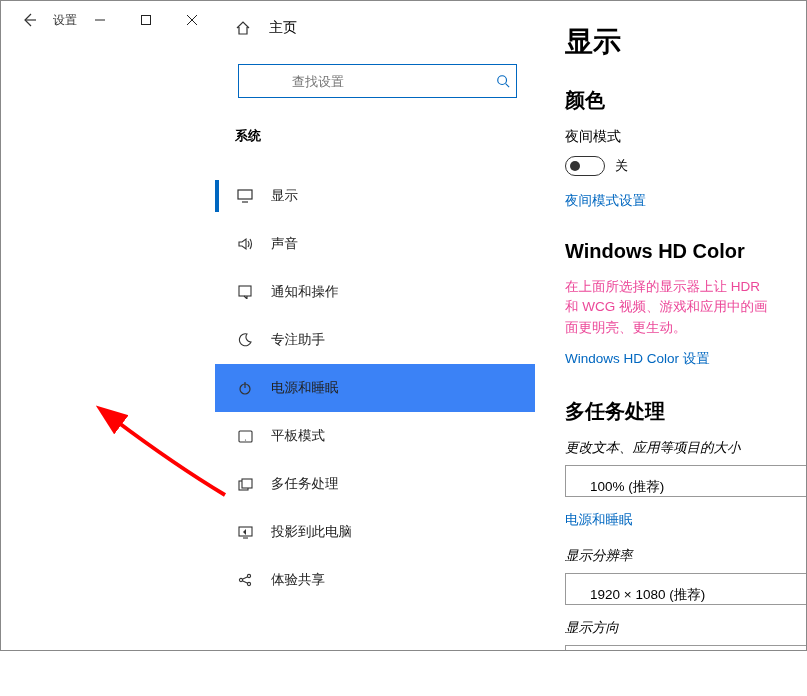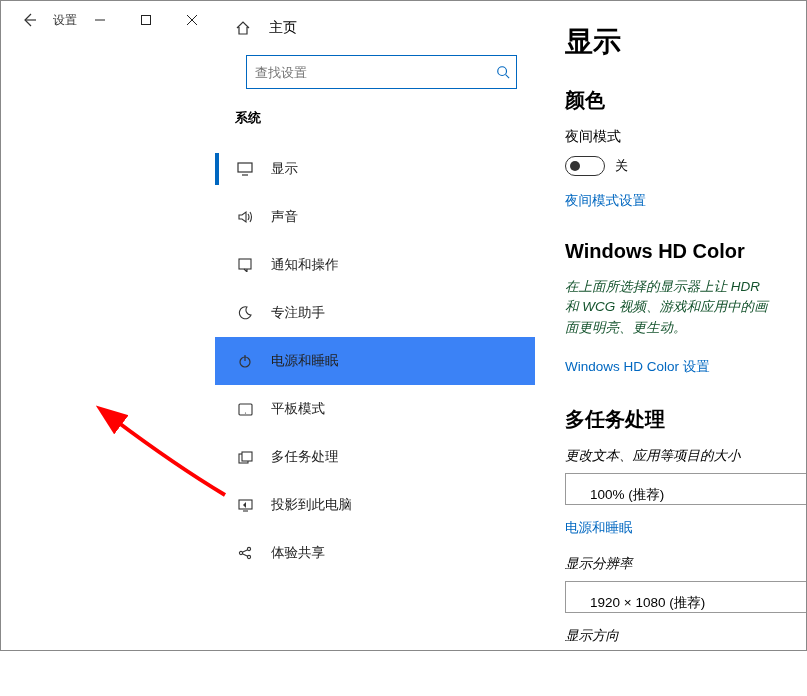--- a/index.html
+++ b/index.html
@@ -51,31 +51,33 @@
     flex: 1;
     display: flex;
     overflow: hidden;
   }
   .sidebar {
     width: 320px;
     padding: 0;
     display: flex;
     flex-direction: column;
     overflow: hidden;
+    gap: 9px;
   }
   .home-row {
     display: flex;
     align-items: center;
     padding: 18px 20px 10px 20px;
   }
   .home-row .icon { width: 20px; display:flex; align-items:center; }
   .home-row .label { margin-left: 14px; font-size: 14px; }
   .search-wrap {
-    margin: 8px 18px 14px 31px;
+    margin: 8px 18px 14px 23px;
     border: 1px solid #0067c0;
+    padding-left: 45px;
   }
   .search-inner {
     display: flex;
     align-items: center;
     height: 32px;
     padding: 0 6px 0 8px;
   }
   .search-inner input {
     flex: 1;
     border: none;
@@ -135,21 +137,21 @@
     background: #fff;
   }
   .toggle .knob {
     width: 10px; height: 10px;
     background: #333;
     border-radius: 50%;
     position: absolute;
     top: 4px; left: 4px;
   }
   .link { color: #0067c0; font-size: 13.5px; display: inline-block; }
-  .desc { color: #14532d; font-size: 13.5px; line-height: 1.5; margin-bottom: 20px; font-style: italic; }
+  .desc { color: #ec4899; font-size: 13.5px; line-height: 1.5; margin-bottom: 12px; }
   .block { margin-bottom: 30px; }
   .field-label { font-size: 13.5px; margin-bottom: 8px; font-style: italic; }
   .dropdown {
     width: 290px;
     height: 32px;
     border: 1px solid #999;
     display: flex;
     align-items: flex-end;
     justify-content: space-between;
     padding: 0 24px;

